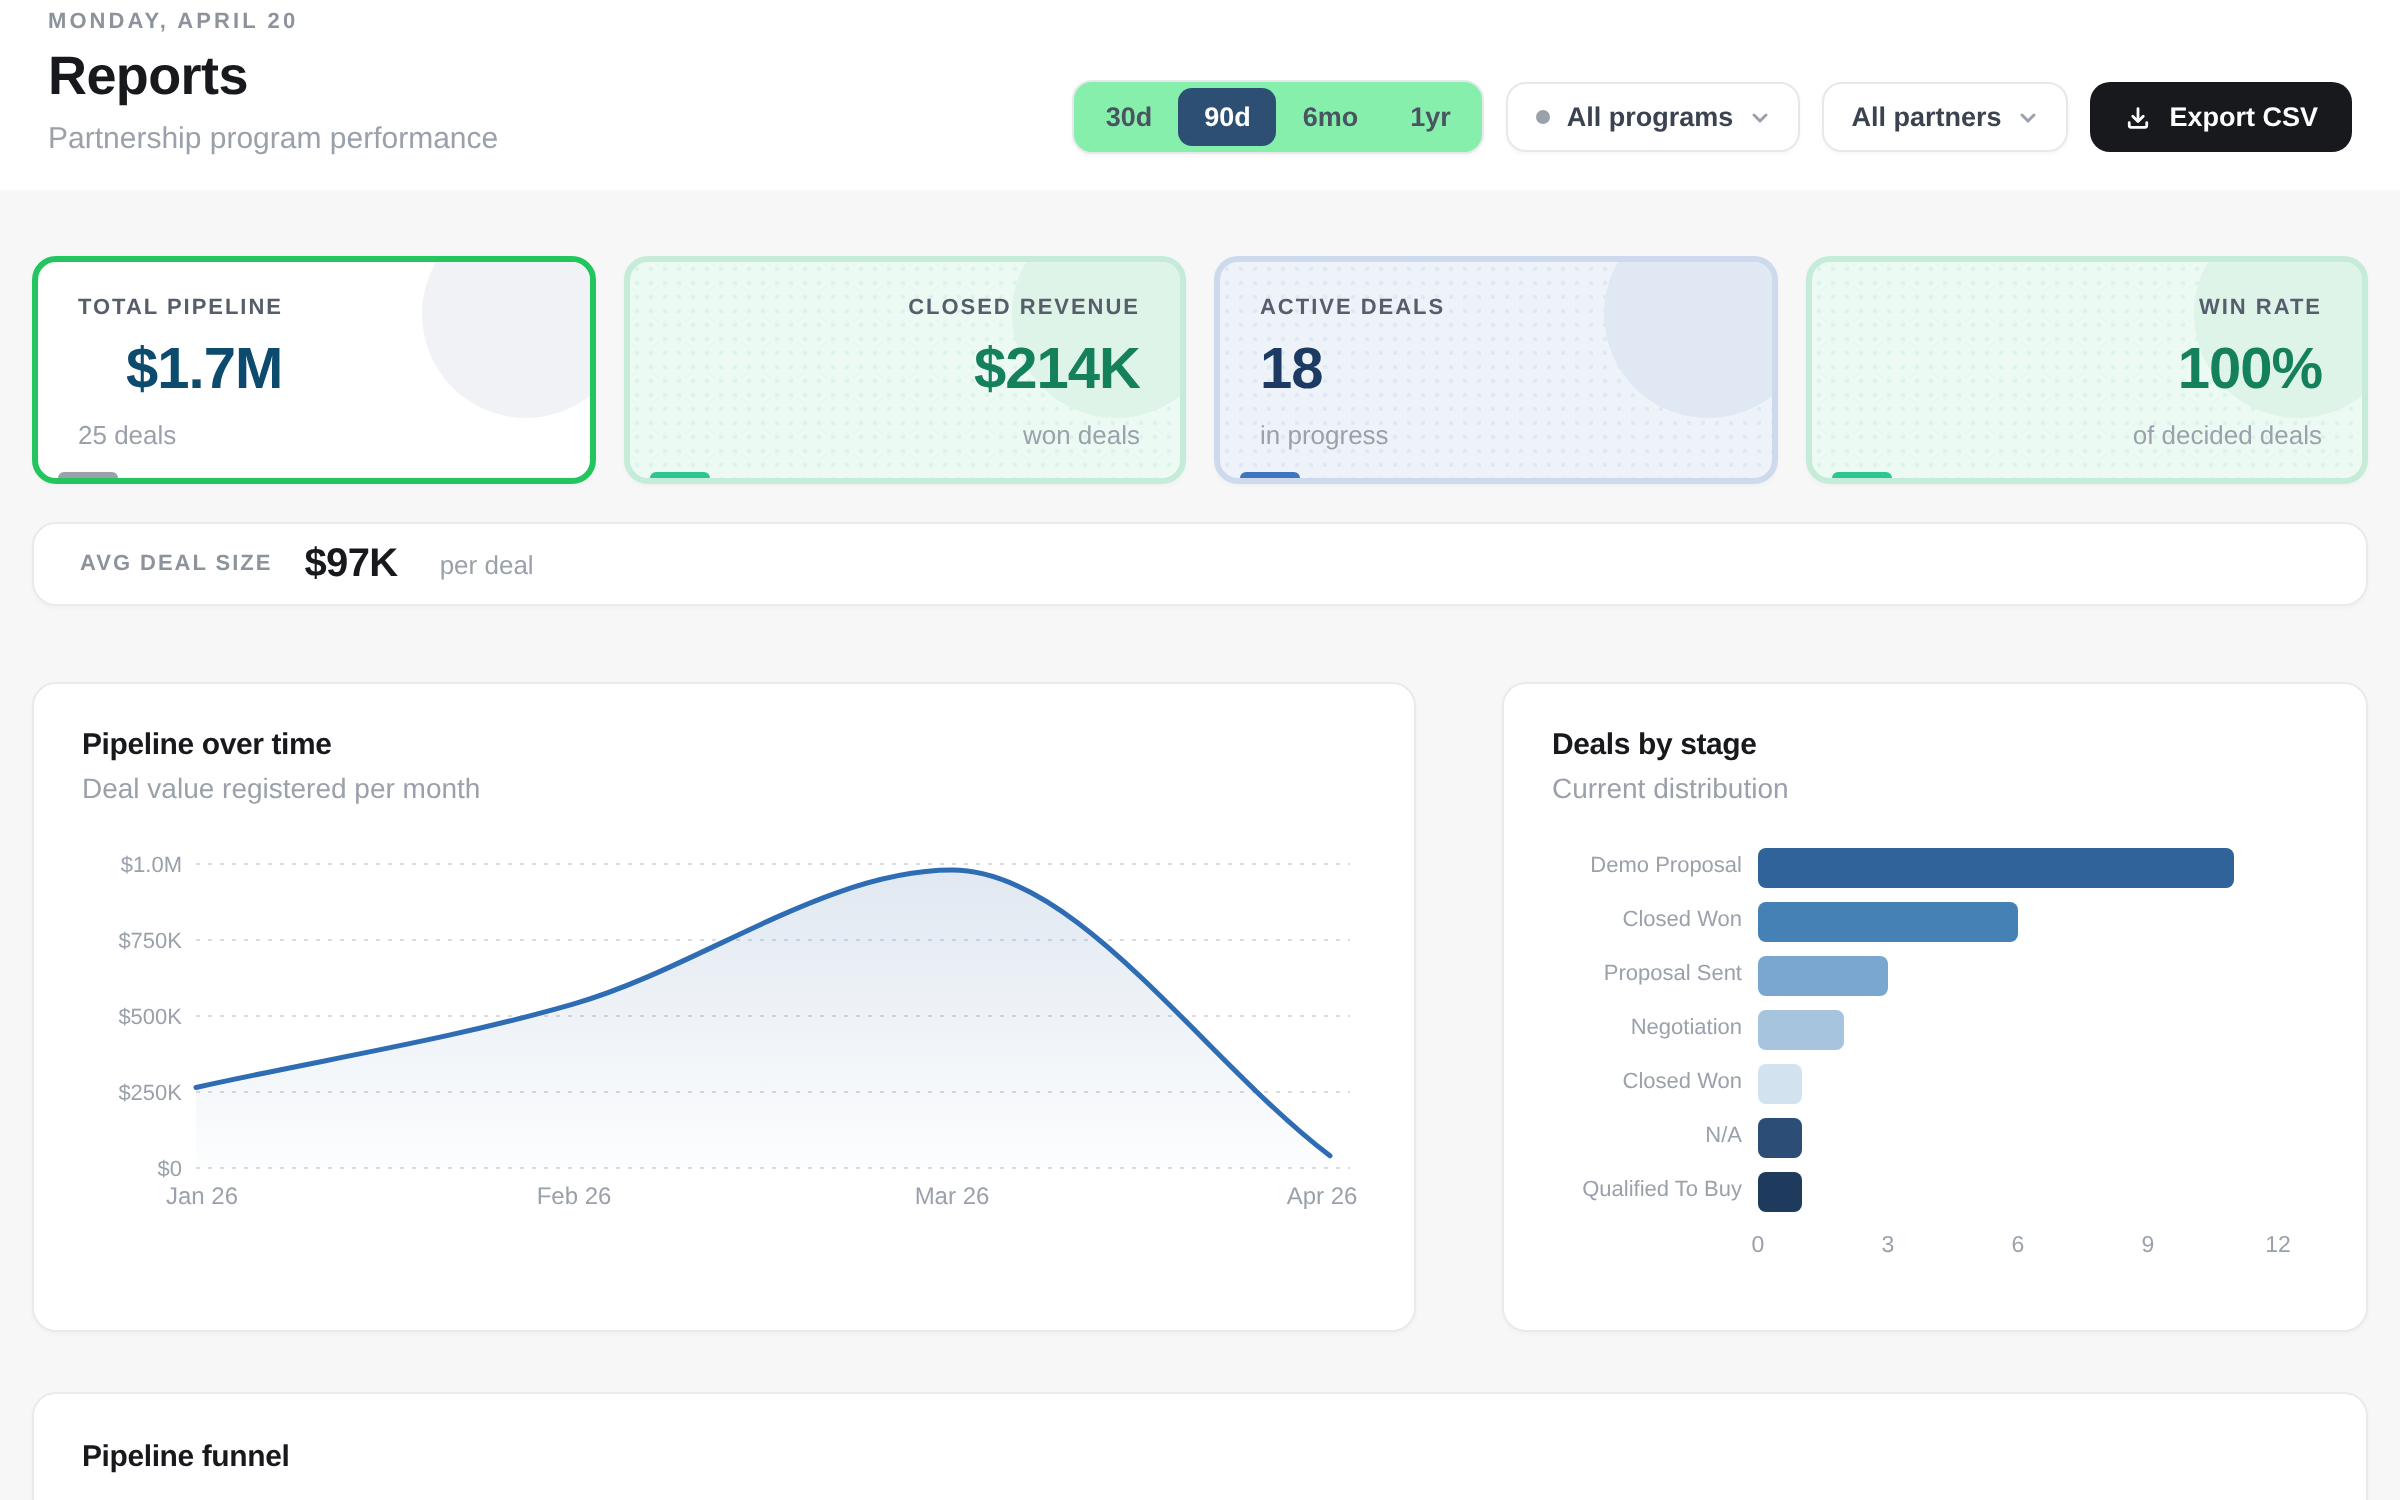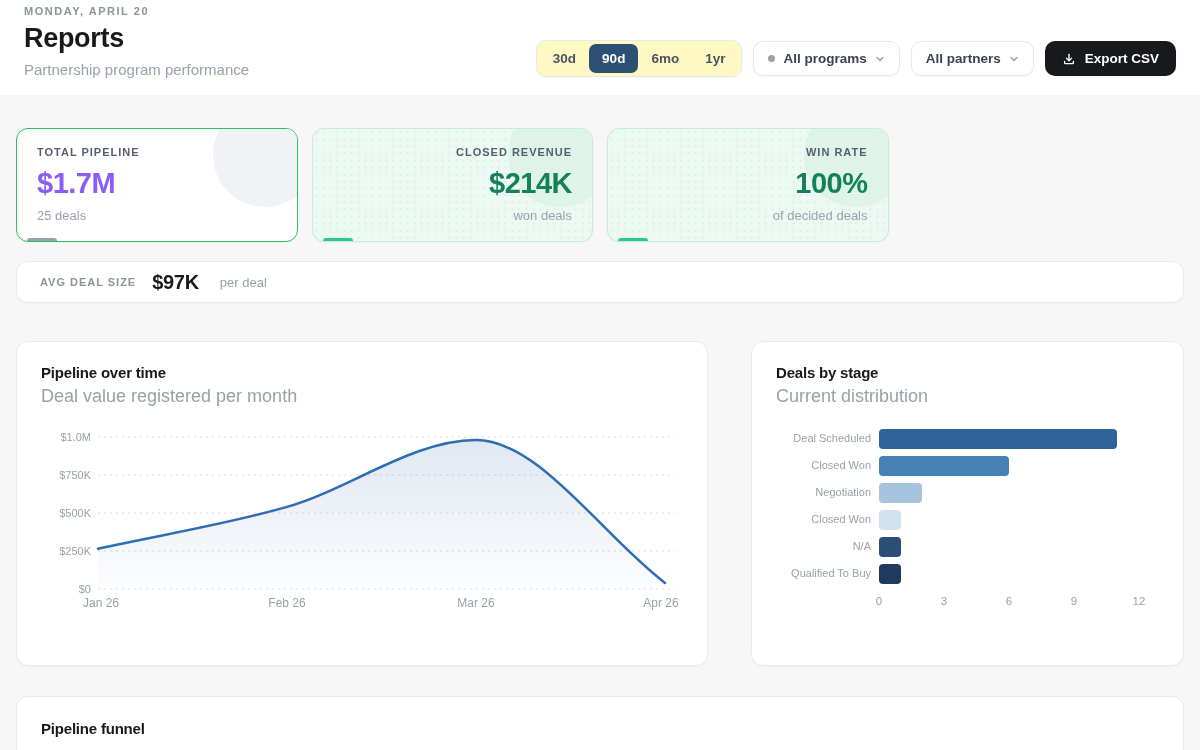--- a/index.html
+++ b/index.html
@@ -6,54 +6,54 @@
   html,body { width:1200px; height:750px; overflow:hidden; }
   body { font-family:"Liberation Sans", sans-serif; background:#f7f7f8; color:#17191c; }
 
   
   .header { background:#fff; padding:5px 24px 17px 24px; display:flex; justify-content:space-between; align-items:flex-end; }
   .hdr-date { font-size:11px; font-weight:700; letter-spacing:.14em; color:#8d939c; }
   .hdr-title { font-size:27px; font-weight:700; color:#17191c; margin-top:6px; letter-spacing:-.3px; }
   .hdr-sub { font-size:15px; color:#9aa1ab; margin-top:7px; }
   .controls { display:flex; gap:11px; align-items:center; padding-bottom:1px; }
 
-  .segmented { display:flex; background:#fef9c3; border:1px solid #e6e8ec; border-radius:10px; padding:3px; box-shadow:0 1px 2px rgba(16,24,40,.04); }
+  .segmented { display:flex; background:#86efac; border:1px solid #e6e8ec; border-radius:10px; padding:3px; box-shadow:0 1px 2px rgba(16,24,40,.04); }
   .seg-btn { border:none; background:transparent; font-family:inherit; font-size:13.5px; font-weight:600; color:#4a5361; padding:7px 13px; border-radius:7px; cursor:pointer; }
   .seg-btn.active { background:#2d4f74; color:#fff; }
 
   .pill { display:flex; align-items:center; gap:8px; background:#fff; border:1px solid #e6e8ec; border-radius:10px; padding:9px 14px; font-size:13.5px; font-weight:600; color:#3b4250; cursor:pointer; box-shadow:0 1px 2px rgba(16,24,40,.04); }
   .pill .dot { width:7px; height:7px; border-radius:50%; background:#9aa1ab; }
   .chev { display:inline-flex; }
 
   .export-btn { display:flex; align-items:center; gap:9px; background:#17191d; color:#fff; border:none; border-radius:10px; padding:10px 17px; font-family:inherit; font-size:13.5px; font-weight:700; cursor:pointer; }
 
   
   .main { padding:33px 16px 0 16px; }
 
   .kpi-grid { display:grid; grid-template-columns:repeat(4,1fr); gap:14px; }
-  .kpi-card { position:relative; overflow:hidden; height:114px; background:#fff; border:1px solid #22c55e; border-radius:12px; padding:17px 20px 0 20px; box-shadow:0 1px 2px rgba(16,24,40,.03); }
+  .kpi-card { position:relative; overflow:hidden; height:114px; background:#fff; border:3px solid #22c55e; border-radius:12px; padding:17px 20px 0 20px; box-shadow:0 1px 2px rgba(16,24,40,.03); }
   .kpi-card .circle { position:absolute; top:-26px; right:-20px; width:104px; height:104px; border-radius:50%; background:#f1f2f5; }
   .kpi-label { position:relative; font-size:11px; font-weight:700; letter-spacing:.09em; color:#565e6b; }
   .kpi-value { position:relative; font-size:29px; font-weight:800; letter-spacing:-.5px; margin-top:9px; color:#17191c; }
   .kpi-sub { position:relative; font-size:13px; color:#9aa1ab; margin-top:8px; }
   .kpi-accent { position:absolute; left:10px; bottom:0; width:30px; height:3px; border-radius:3px 3px 0 0; background:#9aa1ab; }
   .kpi-green { background-color:#ecfaf3; background-image:radial-gradient(rgba(23,160,110,.07) 1px, transparent 1.3px); background-size:7px 7px; border-color:#c5ecd9;text-align:right; }
   .kpi-green .circle { background:#def4e9; }
   .kpi-blue { background-color:#eef3fa; background-image:radial-gradient(rgba(40,90,160,.07) 1px, transparent 1.3px); background-size:7px 7px; border-color:#cdd9ec; }
   .kpi-blue .circle { background:#dfe8f3; }
 
   .avg-strip { margin-top:19px; height:42px; background:#fff; border:1px solid #e9eaee; border-radius:12px; display:flex; align-items:center; padding:0 23px; box-shadow:0 1px 2px rgba(16,24,40,.03); }
   .avg-label { font-size:11px; font-weight:700; letter-spacing:.09em; color:#8d939c; }
   .avg-value { font-size:20px; font-weight:800; letter-spacing:-.3px; color:#17191c; margin-left:16px; }
   .avg-sub { font-size:13px; color:#9aa1ab; margin-left:21px; }
 
   .charts-row { margin-top:38px; display:grid; grid-template-columns:692px 1fr; gap:43px; }
   .chart-card { background:#fff; border:1px solid #e9eaee; border-radius:12px; height:325px; padding:22px 24px; box-shadow:0 1px 2px rgba(16,24,40,.03); }
   .chart-title { font-size:15px; font-weight:700; color:#17191c; letter-spacing:-.2px; }
-  .chart-sub { font-size:18px; color:#9aa1ab; margin-top:5px; }
+  .chart-sub { font-size:14px; color:#9aa1ab; margin-top:5px; }
 
   .line-chart-wrap { margin-top:22px; }
   .line-chart-wrap svg { overflow:visible; display:block; }
   .gridline { stroke:#d9dbdf; stroke-width:1; stroke-dasharray:2 4; }
   .ytick { font-size:11px; fill:#9aa1ab; }
   .xtick { font-size:12px; fill:#9aa1ab; }
   .series-line { fill:none; stroke:#2e6cb3; stroke-width:2.5; stroke-linecap:round; }
 
   .bars-wrap { margin-top:18px; }
   .bar-row { display:flex; align-items:center; height:27px; }
@@ -111,30 +111,37 @@
     </button>
   </div>
 </div>
 
 <div class="main">
 
   <div class="kpi-grid">
     <div class="kpi-card kpi-neutral">
       <div class="circle"></div>
       <div class="kpi-label">TOTAL PIPELINE</div>
-      <div class="kpi-value" style="color: #8b5cf6;">$1.7M</div>
+      <div class="kpi-value" style="color: #0c4a6e; margin-left: 24px;">$1.7M</div>
       <div class="kpi-sub">25 deals</div>
       <div class="kpi-accent" style="background: rgb(154, 161, 171);"></div>
     </div>
     <div class="kpi-card kpi-green">
       <div class="circle"></div>
       <div class="kpi-label">CLOSED REVENUE</div>
       <div class="kpi-value" style="color: rgb(21, 128, 92);">$214K</div>
       <div class="kpi-sub">won deals</div>
       <div class="kpi-accent" style="background: rgb(45, 198, 144);"></div>
+    </div>
+    <div class="kpi-card kpi-blue">
+      <div class="circle"></div>
+      <div class="kpi-label">ACTIVE DEALS</div>
+      <div class="kpi-value" style="color: rgb(29, 58, 99);">18</div>
+      <div class="kpi-sub">in progress</div>
+      <div class="kpi-accent" style="background: rgb(63, 116, 191);"></div>
     </div>
     <div class="kpi-card kpi-green">
       <div class="circle"></div>
       <div class="kpi-label">WIN RATE</div>
       <div class="kpi-value" style="color: rgb(21, 128, 92);">100%</div>
       <div class="kpi-sub">of decided deals</div>
       <div class="kpi-accent" style="background: rgb(45, 198, 144);"></div>
     </div>
   </div>
 
@@ -181,29 +188,35 @@
           </g>
         </svg>
       </div>
     </div>
 
     <div class="chart-card">
       <div class="chart-title">Deals by stage</div>
       <div class="chart-sub">Current distribution</div>
       <div class="bars-wrap">
         <div class="bar-row">
-          <div class="bar-label">Deal Scheduled</div>
+          <div class="bar-label">Demo Proposal</div>
           <div class="bar-track">
               <div class="bar-fill" style="width: 91.6667%; background: rgb(47, 99, 153);"></div>
             </div>
         </div>
         <div class="bar-row">
           <div class="bar-label">Closed Won</div>
           <div class="bar-track">
               <div class="bar-fill" style="width: 50%; background: rgb(69, 129, 181);"></div>
+            </div>
+        </div>
+        <div class="bar-row">
+          <div class="bar-label">Proposal Sent</div>
+          <div class="bar-track">
+              <div class="bar-fill" style="width: 25%; background: rgb(121, 167, 207);"></div>
             </div>
         </div>
         <div class="bar-row">
           <div class="bar-label">Negotiation</div>
           <div class="bar-track">
               <div class="bar-fill" style="width: 16.6667%; background: rgb(166, 196, 222);"></div>
             </div>
         </div>
         <div class="bar-row">
           <div class="bar-label">Closed Won</div>

